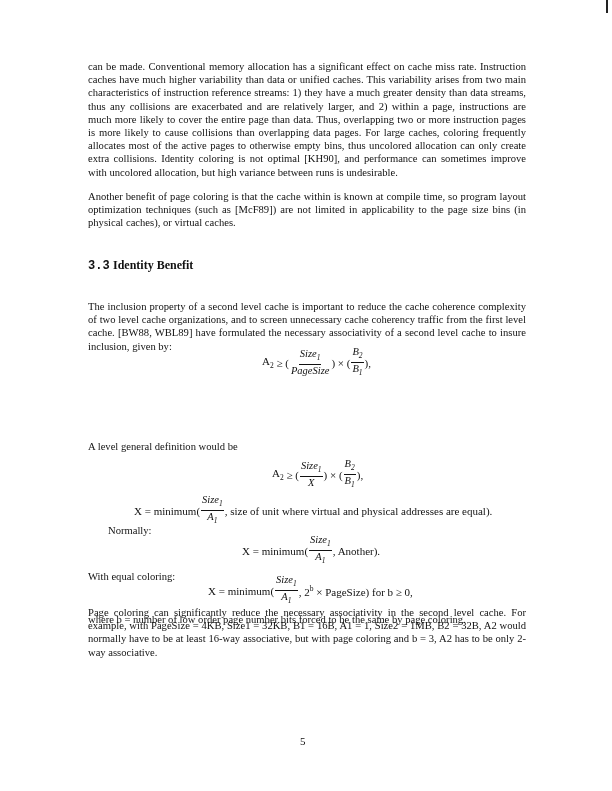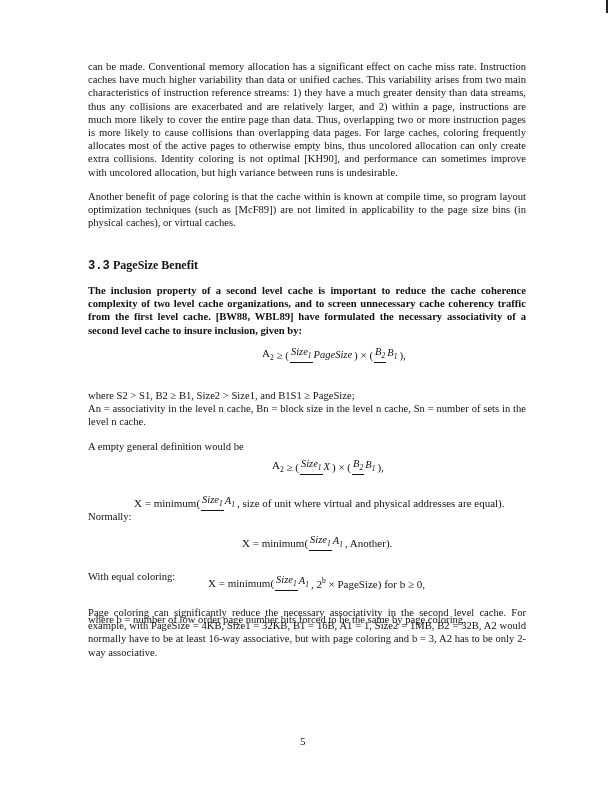--- a/index.html
+++ b/index.html
@@ -6,60 +6,56 @@
   body { width: 612px; height: 791px; position: relative; overflow: hidden;
          font-family: "Liberation Serif", "DejaVu Serif", serif; color: #111; }
   .page { position: absolute; left: 0; top: 0; width: 558px; height: 791px; }
   .corner-mark { position: absolute; left: 606px; top: 0; width: 2px; height: 13px; background: #222; }
   .para { position: absolute; left: 88px; width: 438px; font-size: 10.6px; line-height: 13.2px;
           text-align: justify; margin: 0; }
   .heading { position: absolute; left: 88px; top: 258px; font-size: 12px; font-weight: bold; margin: 0; }
   .heading .num { display: inline-block; width: 25px; font-family: Liberation Mono, monospace; }
   .eq { position: absolute; font-size: 11px; white-space: nowrap; display: flex; align-items: center; }
   .it { }
-  .frac { display: inline-flex; flex-direction: row; align-items: center; vertical-align: middle;
+  .frac { display: inline-flex; flex-direction: column; align-items: center; vertical-align: middle;
           margin: 0 1px; justify-content: flex-end; }
   .frac .num-p { border-bottom: 0.8px solid #111; padding: 0 1px; line-height: 12px; font-style: italic; font-size: 10.5px; }
   .frac .den-p { padding: 0 1px; line-height: 12px; font-style: italic; font-size: 10.5px; }
   .rm { font-style: normal; }
   .pagenum { position: absolute; left: 300px; top: 735px; font-size: 11px; }
   sub, sup { font-size: 7.5px; }
 </style>
 </head>
 <body>
 
 <div class="page">
   <div class="corner-mark"></div>
 
   <p class="para" style="top:60px;">can be made. Conventional memory allocation has a significant effect on cache miss rate. Instruction caches have much higher variability than data or unified caches. This variability arises from two main characteristics of instruction reference streams: 1) they have a much greater density than data streams, thus any collisions are exacerbated and are relatively larger, and 2) within a page, instructions are much more likely to cover the entire page than data. Thus, overlapping two or more instruction pages is more likely to cause collisions than overlapping data pages. For large caches, coloring frequently allocates most of the active pages to otherwise empty bins, thus uncolored allocation can only create extra collisions. Identity coloring is not optimal [KH90], and performance can sometimes improve with uncolored allocation, but high variance between runs is undesirable.</p>
 
   <p class="para" style="top:190px;">Another benefit of page coloring is that the cache within is known at compile time, so program layout optimization techniques (such as [McF89]) are not limited in applicability to the page size bins (in physical caches), or virtual caches.</p>
 
-  <h3 class="heading"><span class="num">3.3</span><span>PageSize Benefit</span></h3>
+  <h3 class="heading"><span class="num">3.3</span><span>Identity Benefit</span></h3>
 
-  <p class="para" style="top:284px;font-weight:bold;">The inclusion property of a second level cache is important to reduce the cache coherence complexity of two level cache organizations, and to screen unnecessary cache coherency traffic from the first level cache. [BW88, WBL89] have formulated the necessary associativity of a second level cache to insure inclusion, given by:</p>
+  <p class="para" style="top:300px;">The inclusion property of a second level cache is important to reduce the cache coherence complexity of two level cache organizations, and to screen unnecessary cache coherency traffic from the first level cache. [BW88, WBL89] have formulated the necessary associativity of a second level cache to insure inclusion, given by:</p>
 
   <div class="eq" style="left:262px; top:346px;">
     <span class="it">A<sub>2</sub></span>&nbsp;≥&nbsp;(
     <span class="frac">
         <span class="num-p">Size<sub>1</sub></span>
         <span class="den-p">PageSize</span>
       </span>)&nbsp;×&nbsp;(
     <span class="frac">
         <span class="num-p">B<sub>2</sub></span>
         <span class="den-p">B<sub>1</sub></span>
       </span>),
   </div>
 
-  <p class="para" style="top:389px;">
-    <span>where S2 &gt; S1, B2 ≥ B1, Size2 &gt; Size1, and B1S1 ≥ PageSize;</span><br>
-    <span>An = associativity in the level n cache, Bn = block size in the level n cache, Sn = number of sets in the level n cache.</span>
-  </p>
 
-  <p class="para" style="top:440px;">A empty general definition would be</p>
+  <p class="para" style="top:440px;">A level general definition would be</p>
 
   <div class="eq" style="left:272px; top:458px;">
     <span class="it">A<sub>2</sub></span>&nbsp;≥&nbsp;(
     <span class="frac">
         <span class="num-p">Size<sub>1</sub></span>
         <span class="den-p">X</span>
       </span>)&nbsp;×&nbsp;(
     <span class="frac">
         <span class="num-p">B<sub>2</sub></span>
         <span class="den-p">B<sub>1</sub></span>
@@ -68,21 +64,21 @@
 
   <div class="eq" style="left:134px; top:494px;">
     <span class="it">X = minimum(</span>
     <span class="frac">
         <span class="num-p">Size<sub>1</sub></span>
         <span class="den-p">A<sub>1</sub></span>
       </span>
     <span class="rm">, size of unit where virtual and physical addresses are equal).</span>
   </div>
 
-  <p class="para" style="top:510px;">Normally:</p>
+  <p class="para" style="top:524px;margin-left:20px;">Normally:</p>
 
   <div class="eq" style="left:242px; top:534px;">
     <span class="it">X = minimum(</span>
     <span class="frac">
         <span class="num-p">Size<sub>1</sub></span>
         <span class="den-p">A<sub>1</sub></span>
       </span>
     <span class="it">, Another).</span>
   </div>
 

